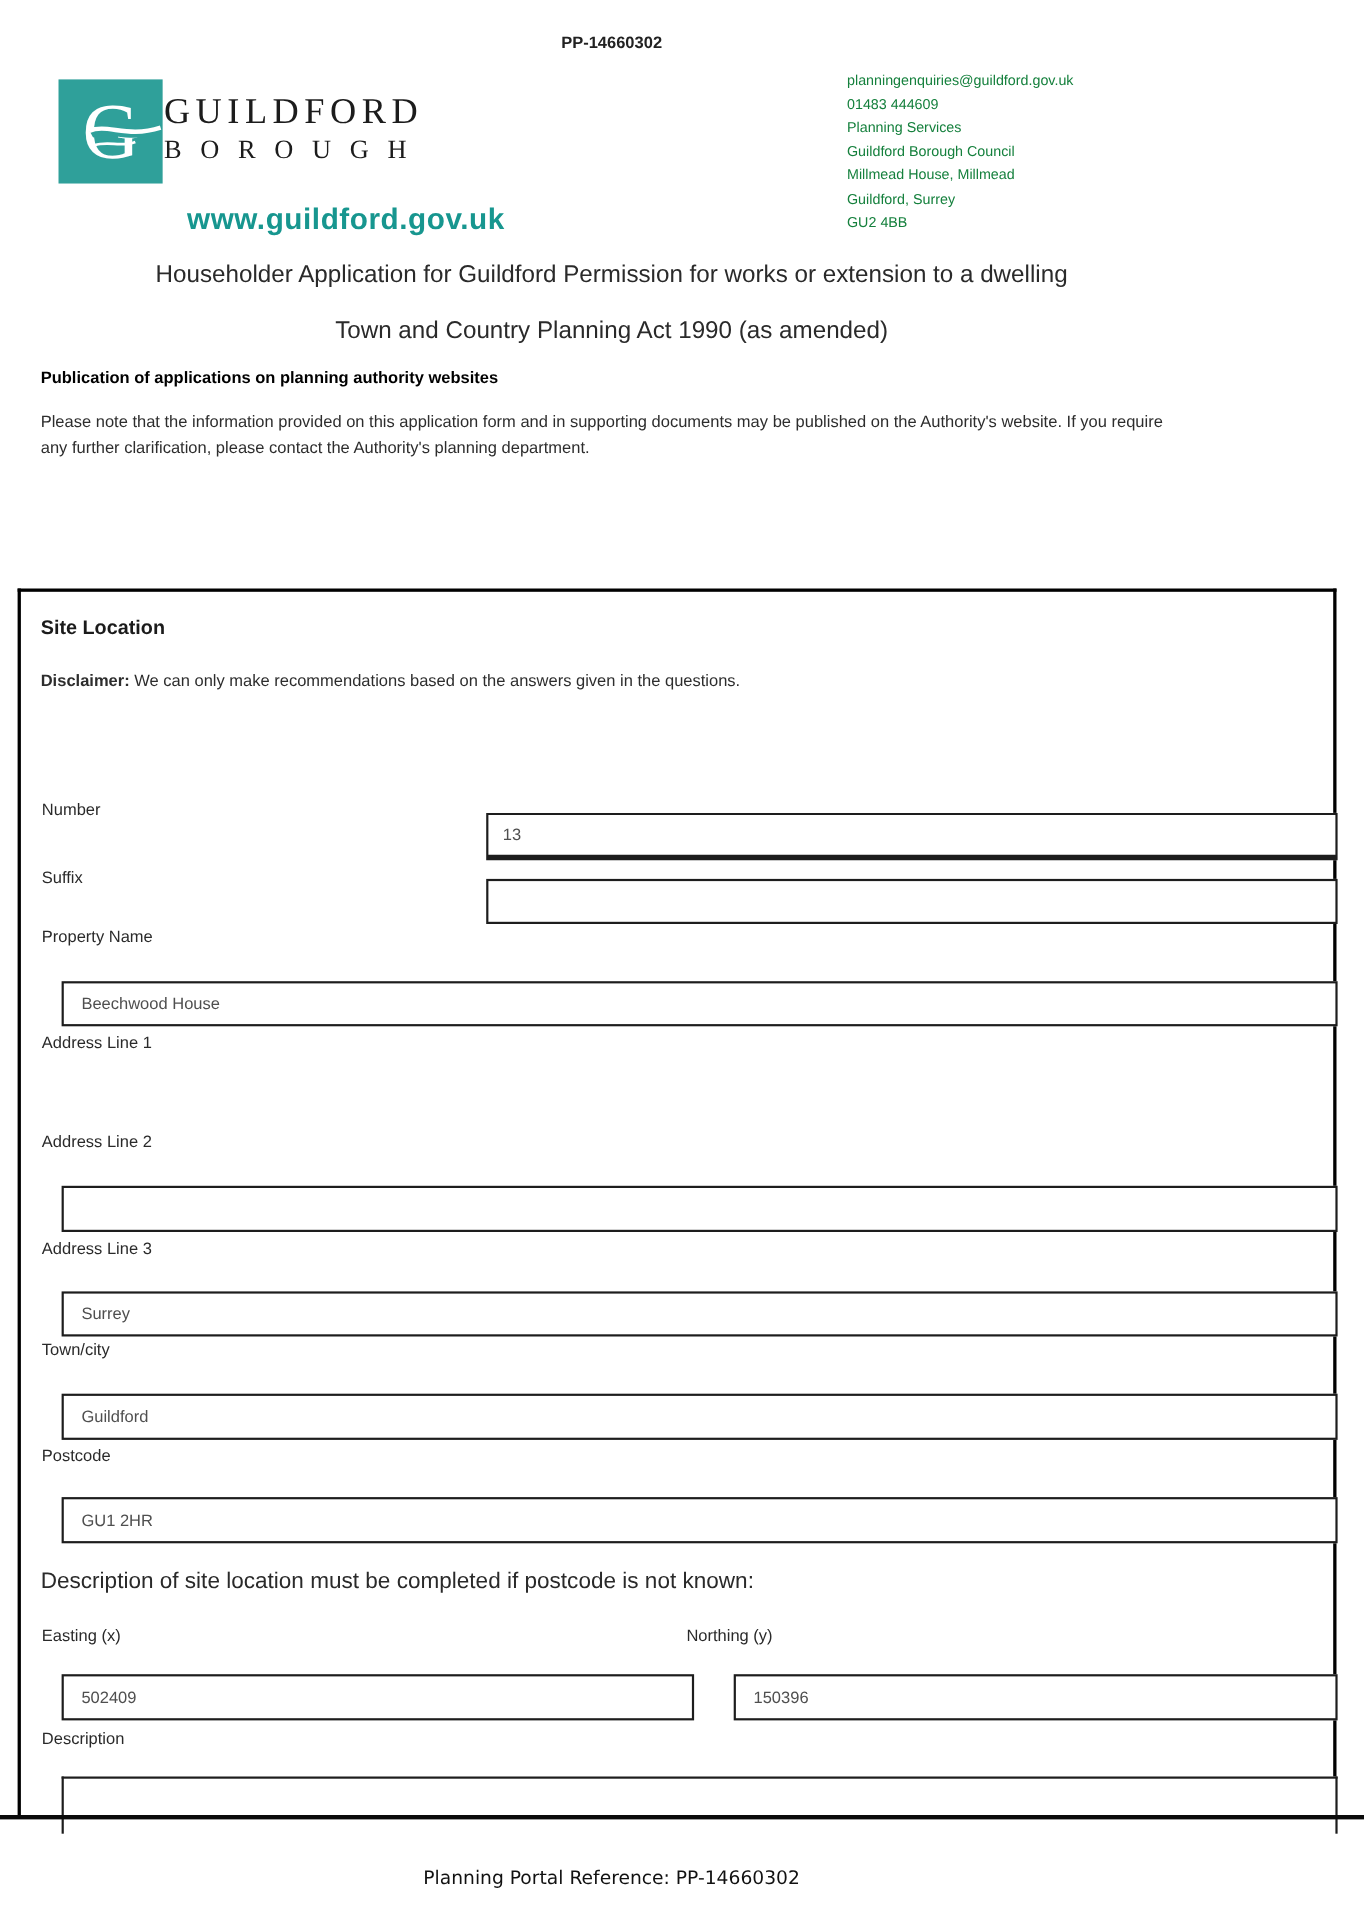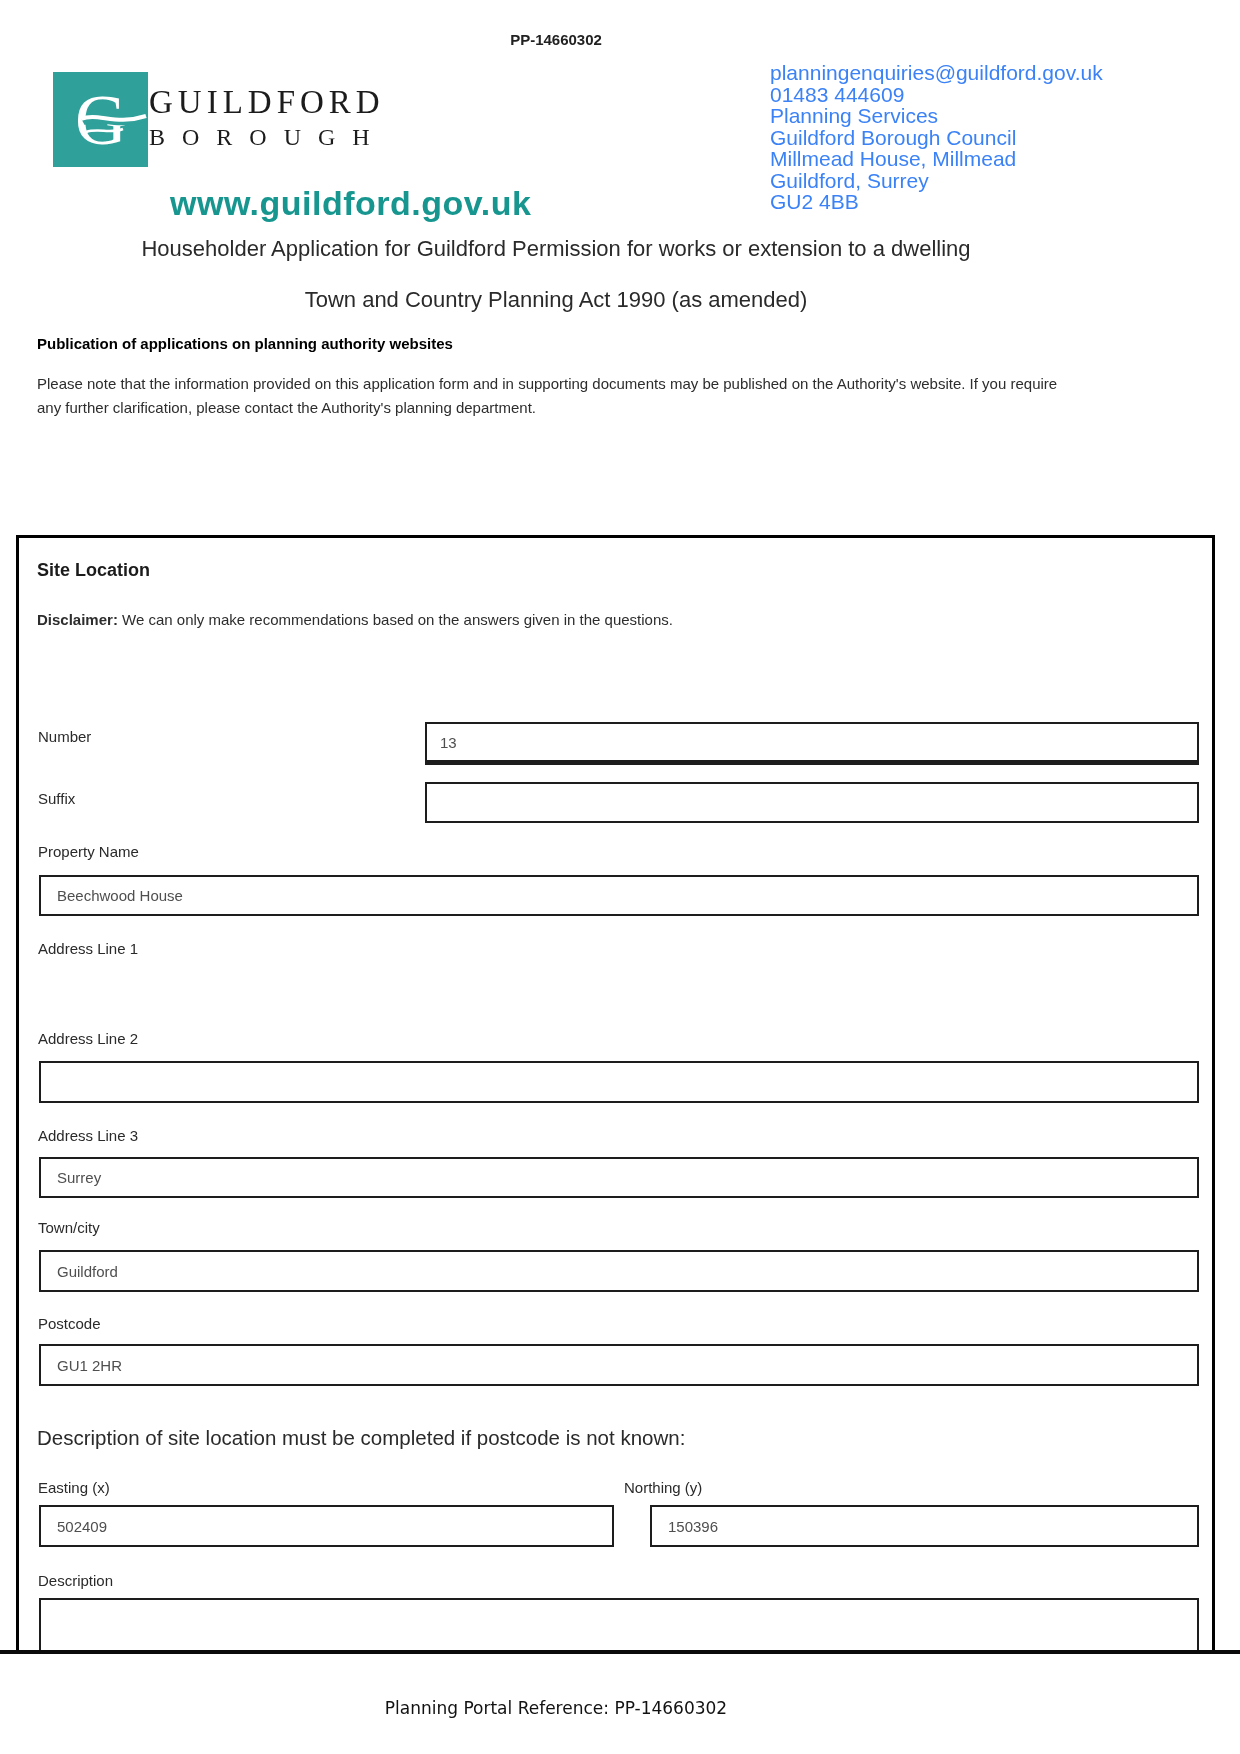--- a/index.html
+++ b/index.html
@@ -7,40 +7,40 @@
     position:relative; width:1240px; height:1754px; background:#ffffff;
     font-family:"Liberation Sans", sans-serif; color:#1f1f1f; overflow:hidden;
   }
   .abs { position:absolute; }
   .center-band { position:absolute; left:0; width:1112px; text-align:center; }
 
   .top-ref { font-size:15px; font-weight:bold; color:#222; }
 
   .wordmark1 { font-family:"Liberation Serif", serif; font-size:33px; letter-spacing:5px; color:#1c1c1c; white-space:nowrap; }
   .wordmark2 { font-family:"Liberation Serif", serif; font-size:24px; letter-spacing:17px; color:#1c1c1c; white-space:nowrap; }
-  .site-url  { font-size:34px; font-weight:bold; letter-spacing:0.5px; white-space:nowrap; }
+  .site-url  { font-size:27px; font-weight:bold; letter-spacing:0.5px; white-space:nowrap; }
 
-  .contact { font-size:21px; line-height:21.5px; color:#3b82f6; }
+  .contact { font-size:13px; line-height:21.5px; color:#15803d; }
 
   .doc-title { font-size:22px; color:#2a2a2a; }
   .pub-head  { font-size:15px; font-weight:bold; color:#000000; }
   .body-text { font-size:15px; line-height:24px; color:#2d2d2d; }
 
   .section-box {
     position:absolute; left:16px; top:535px; width:1199px; height:1115px;
     border:3px solid #000; border-bottom:none; background:#fff; box-sizing:border-box;
   }
   .section-head { font-size:18px; font-weight:bold; color:#1b1b1b; }
   .sub-head { font-size:20.5px; color:#2a2a2a; }
   .field-label { font-size:15px; color:#2a2a2a; }
 
   .tbox {
     position:absolute; box-sizing:border-box; background:#fff;
     border:2px solid #1d1d1d; font-family:"Liberation Sans", sans-serif;
-    font-size:15px; color:#4f4f4f; padding:0 8px 0 16px; margin:0; outline:none;
+    font-size:15px; color:#4f4f4f; padding:0 8px 0 16px; margin:17px; outline:none;
   }
   .tbox.thick-bottom { border-bottom-width:5px; }
   textarea.tbox { resize:none; border-bottom:none; padding-top:8px; }
 
   .footer-rule { position:absolute; left:0; top:1650px; width:1240px; height:4px; background:#0a0a0a; }
   .footer-text { font-family:"DejaVu Sans", sans-serif; font-size:17px; color:#111; }
 </style>
 </head>
 <body>
 

